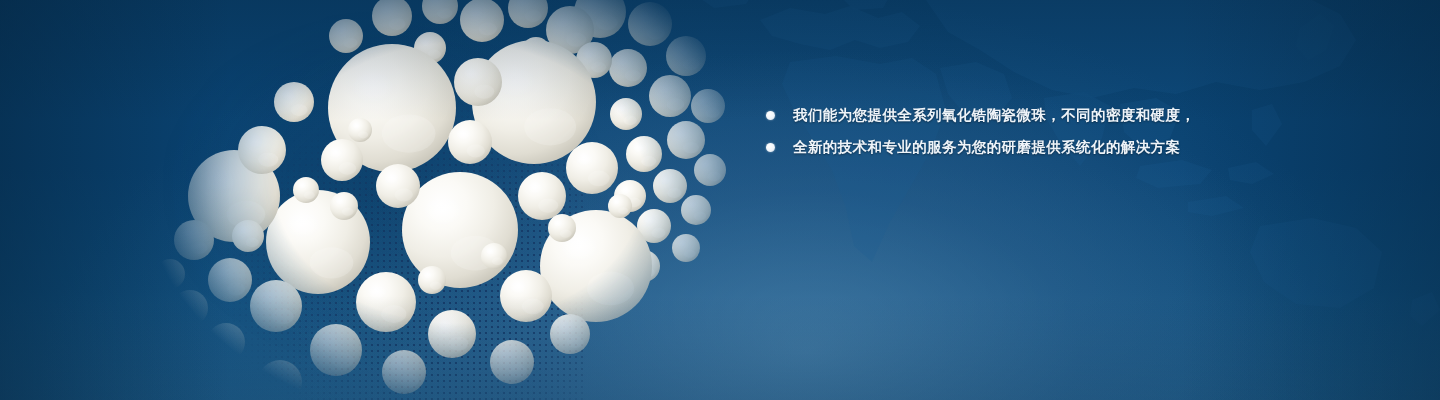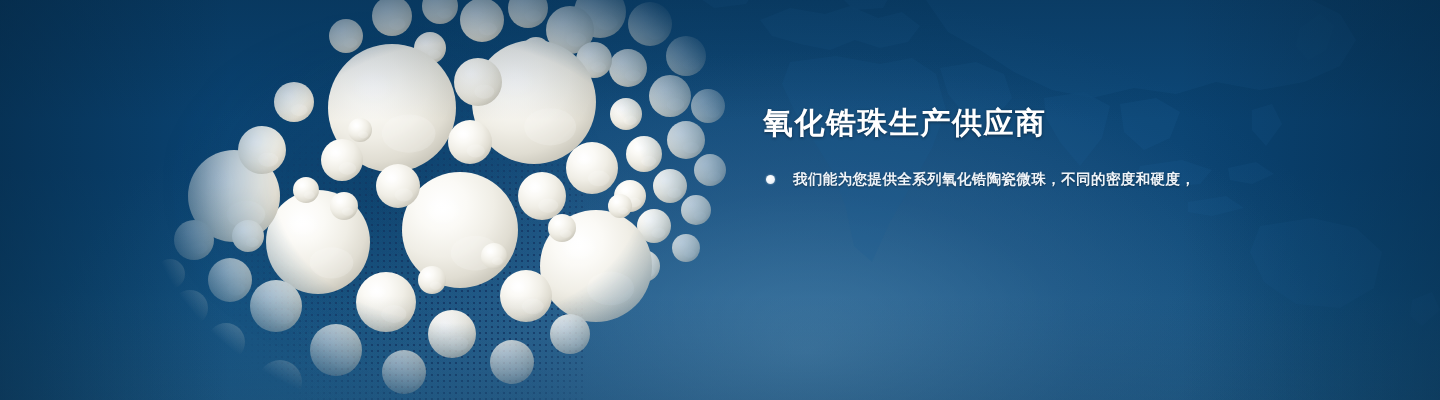--- a/index.html
+++ b/index.html
@@ -270,27 +270,30 @@
         <use href="#ball" transform="translate(490,216) scale(12)"></use>
         <use href="#ball" transform="translate(230,140) scale(12)"></use>
       </g>
     </svg>
   </div>
 
   <div class="bg-vignette"></div>
 
   <div class="textblock">
 
-    <h1 class="banner-title">氧化锆珠生产供应商</h1>
 
     <ul class="bullet-list">
 
       <li class="bullet-item">
         <span class="bullet-dot"></span>
         <span class="bullet-line">我们能为您提供全系列氧化锆陶瓷微珠，不同的密度和硬度，</span>
       </li>
 
+      <li class="bullet-item">
+        <span class="bullet-dot"></span>
+        <span class="bullet-line">全新的技术和专业的服务为您的研磨提供系统化的解决方案</span>
+      </li>
 
 
     </ul>
   </div>
 
 </div>
 
 </body></html>

